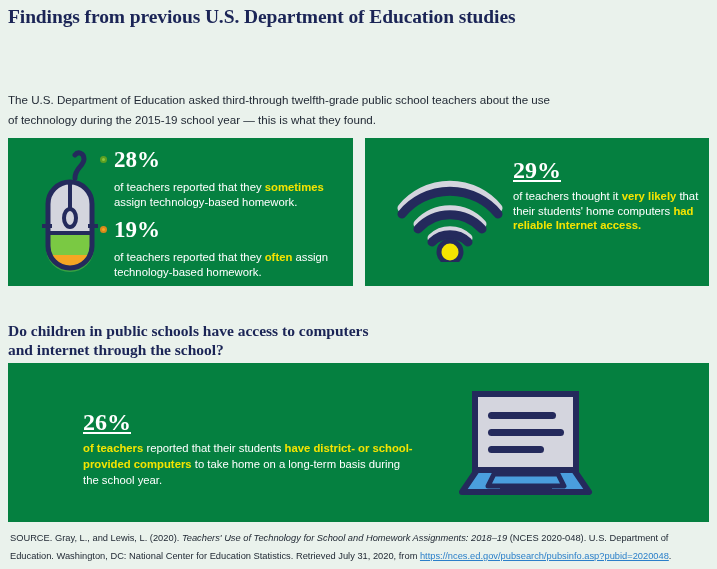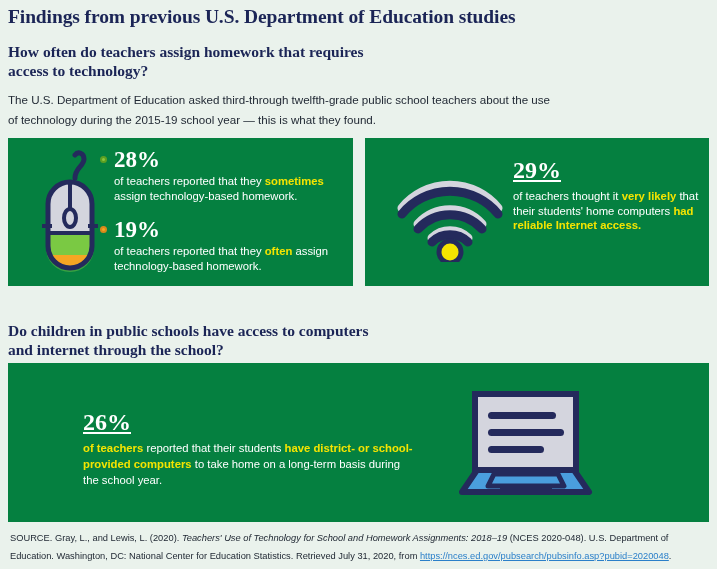--- a/index.html
+++ b/index.html
@@ -91,21 +91,21 @@
     color: #ffffff;
     line-height: 1;
   }
   .num-sm { font-size: 23px; }
   .num-md { font-size: 24px; text-decoration: underline; }
 
   .stat-body {
     color: #ffffff;
     font-size: 11.3px;
     line-height: 14.5px;
-    margin-top: 3px;
+    margin-top: 9px;
   }
   .hl { color: #f5e400; font-weight: bold; }
 
   #stat-28 { left: 100px; top: 148px; }
   #stat-19 { left: 100px; top: 218px; }
   #stat-29 { left: 513px; top: 158px; width: 190px; }
   #stat-26 { left: 83px;  top: 410px; width: 330px; }
 
   
   #mouse-icon {
@@ -145,24 +145,20 @@
   .source i { font-style: italic; }
   .source .link { color: #2a7fc9; }
 </style>
 </head>
 <body>
 
 <div class="page">
 
   <div class="main-title">Findings from previous U.S. Department of Education studies</div>
 
-  <div class="sec-head" id="q1-head">
-    <span>How often do teachers assign homework that requires</span><br>
-    <span>access to technology?</span>
-  </div>
 
   <div class="intro-para">
     <span>The U.S. Department of Education asked third-through twelfth-grade public school teachers about the use</span><br>
     <span>of technology during the 2015-19 school year — this is what they found.</span>
   </div>
 
   <div class="panel" id="panel-sometimes-often"></div>
 
   <div id="mouse-icon">
     <svg width="70" height="132" viewBox="0 0 70 132">

